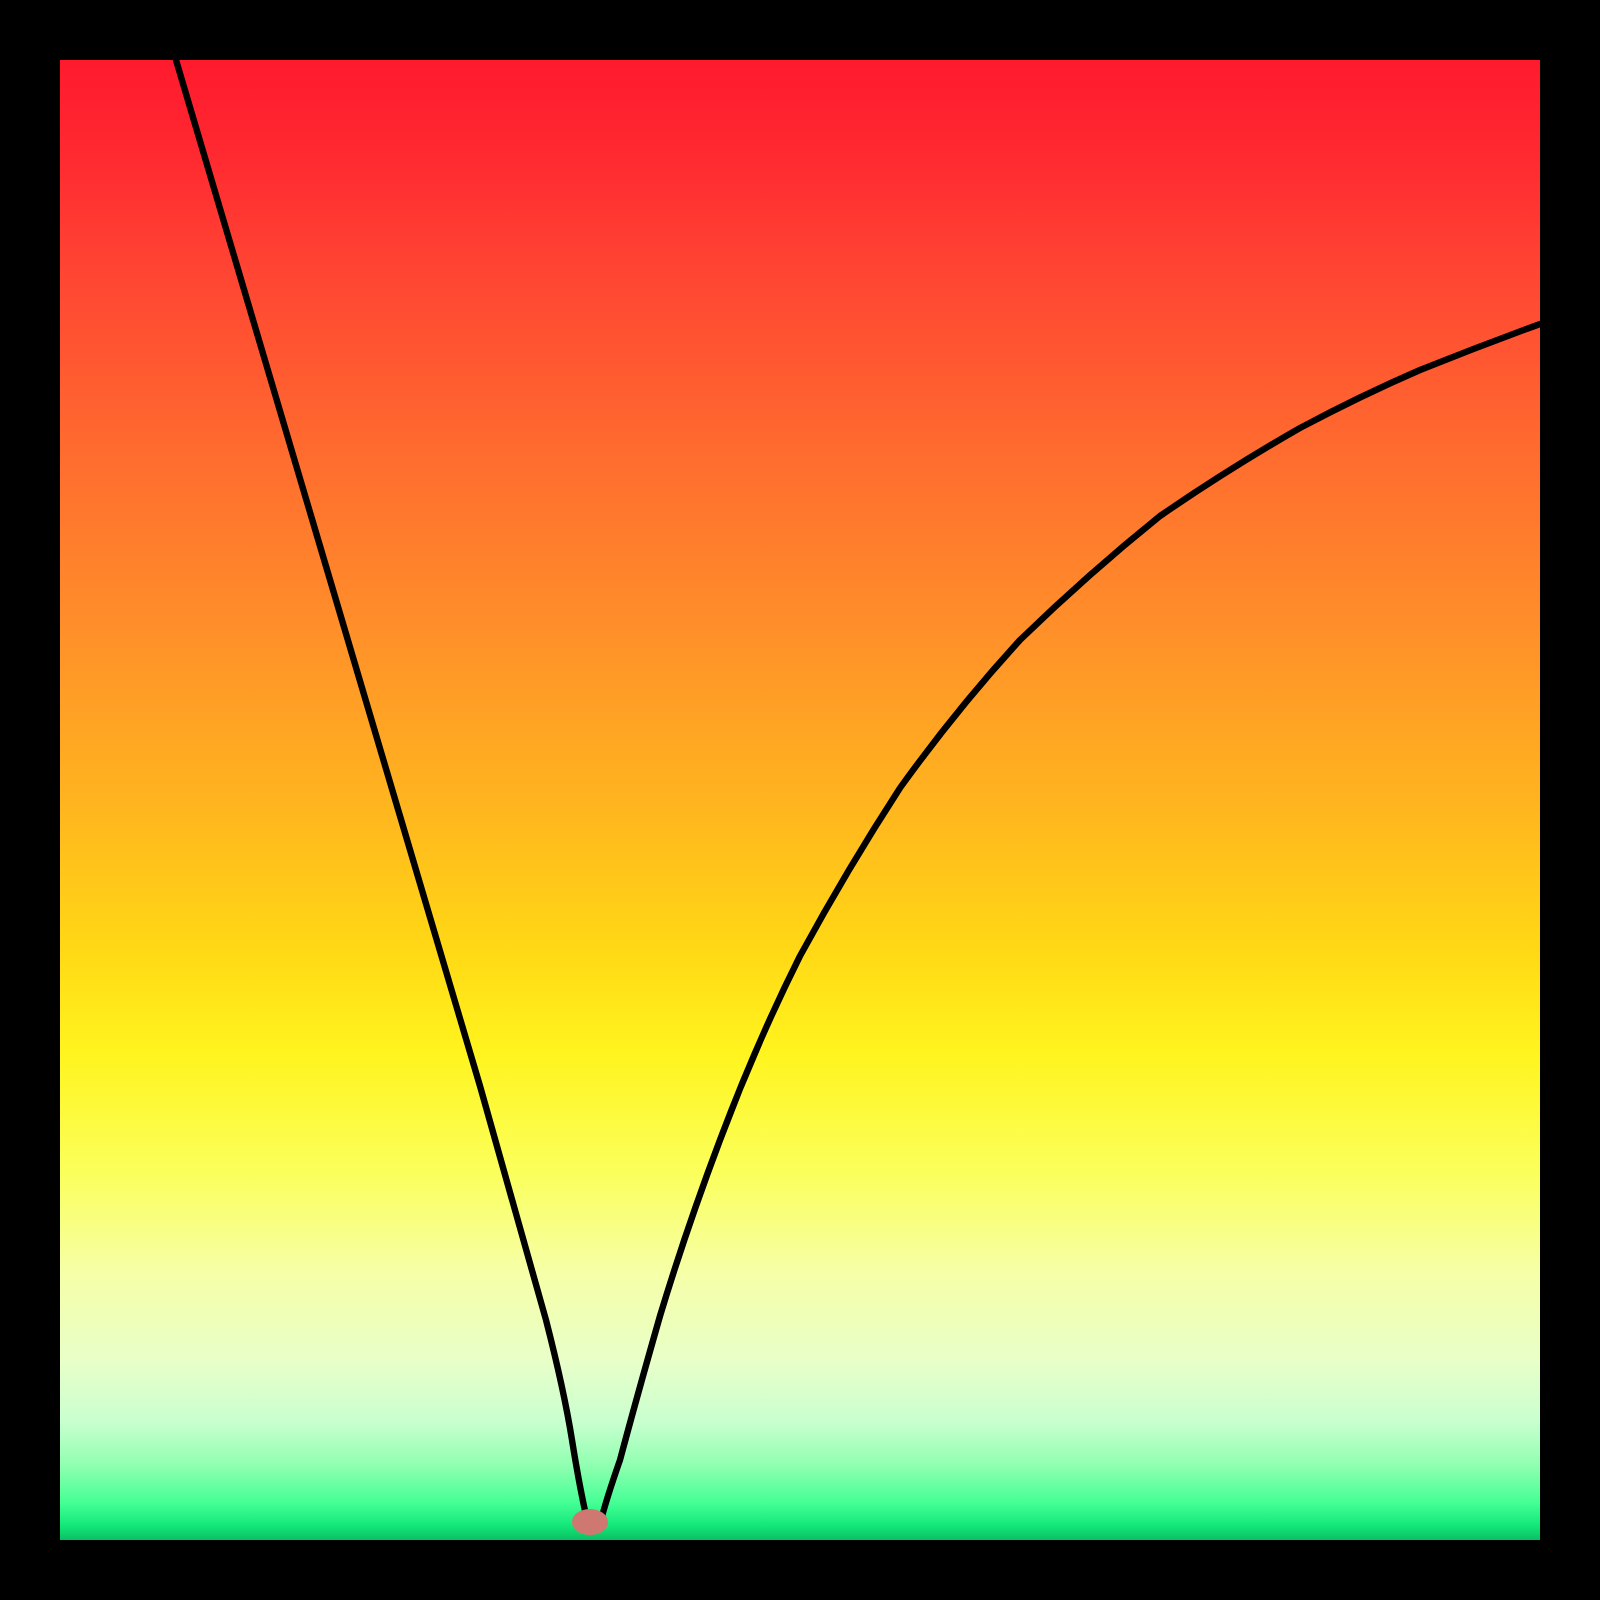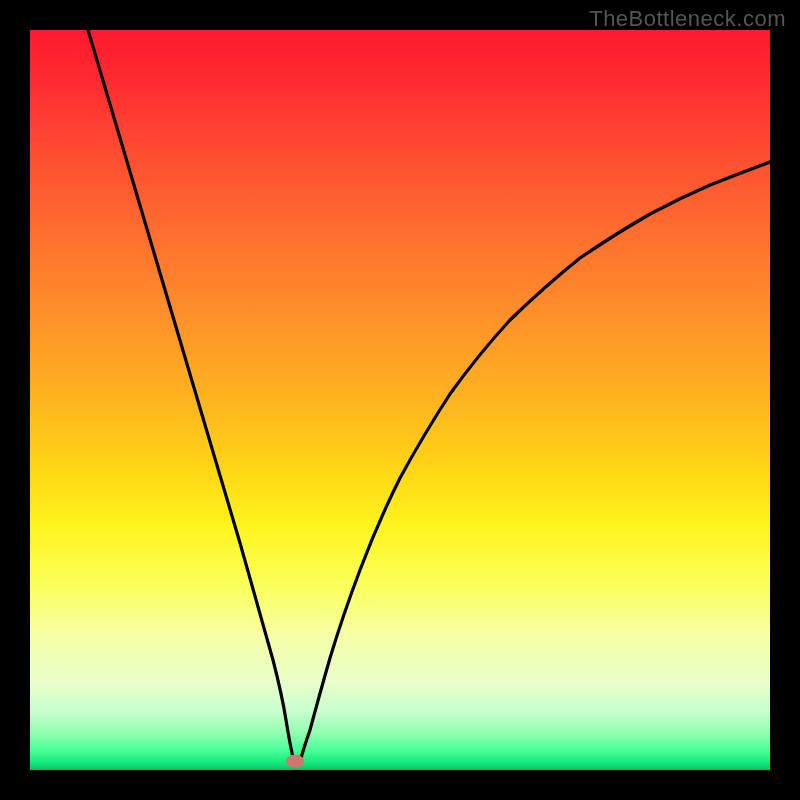--- a/index.html
+++ b/index.html
@@ -75,21 +75,20 @@
     background: #cf7871;
     border-radius: 50%;
     z-index: 4;
     transform: translate(-50%, -50%);
   }
 </style>
 </head>
 <body>
 
 <div class="outer">
-  <div class="watermark">TheBottleneck.com</div>
 
   <div class="plot-area">
     <div class="gradient"></div>
 
     <svg class="lines" viewBox="0 0 740 740" preserveAspectRatio="none">
       <path d="M 58 0
                L 90 108
                L 130 243
                L 170 378
                L 210 513

